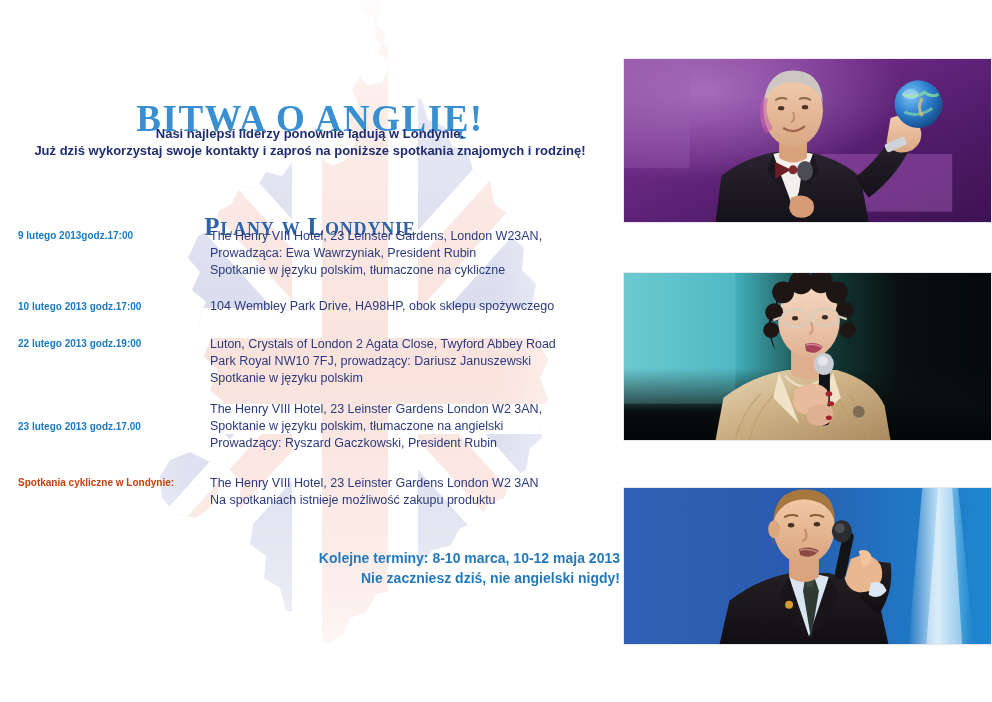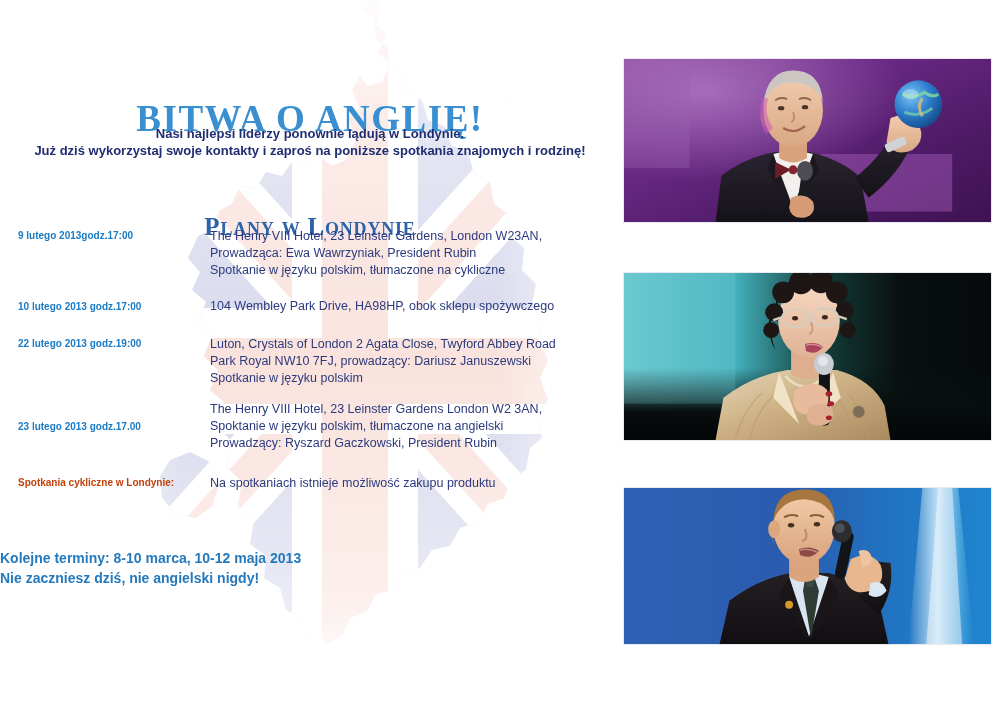--- a/index.html
+++ b/index.html
@@ -103,21 +103,21 @@
   #row-2{margin-top:19px;align-items:flex-end;}
   #row-3{margin-top:21px;}
   #row-4{margin-top:14px;align-items:center;}
   #row-5{margin-top:23px;}
   #row-5 .sched-date{color:#c2410c;}
 
   
   #footer{
     position:absolute;
     left:0; right:0; top:548px;
-    text-align:left;
+    text-align:right;
     font-size:14px;
     font-weight:bold;
     line-height:20px;
     color:#2479bd;
   }
   #footer div{white-space:nowrap;}
 
   
   .photo{
     position:absolute;
@@ -250,20 +250,21 @@
         <div class="sched-details">
           <div>The Henry VIII Hotel, 23 Leinster Gardens London W2 3AN,</div>
           <div>Spoktanie w języku polskim, tłumaczone na angielski</div>
           <div>Prowadzący: Ryszard Gaczkowski, President Rubin</div>
         </div>
       </div>
 
       <div class="sched-row" id="row-5">
         <div class="sched-date">Spotkania cykliczne w Londynie:</div>
         <div class="sched-details">
+          <div>The Henry VIII Hotel, 23 Leinster Gardens London W2 3AN</div>
           <div>Na spotkaniach istnieje możliwość zakupu produktu</div>
         </div>
       </div>
 
     </div>
 
     <div id="footer">
       <div>Kolejne terminy:  8-10 marca, 10-12 maja 2013</div>
       <div>Nie zaczniesz dziś, nie angielski nigdy!</div>
     </div>

